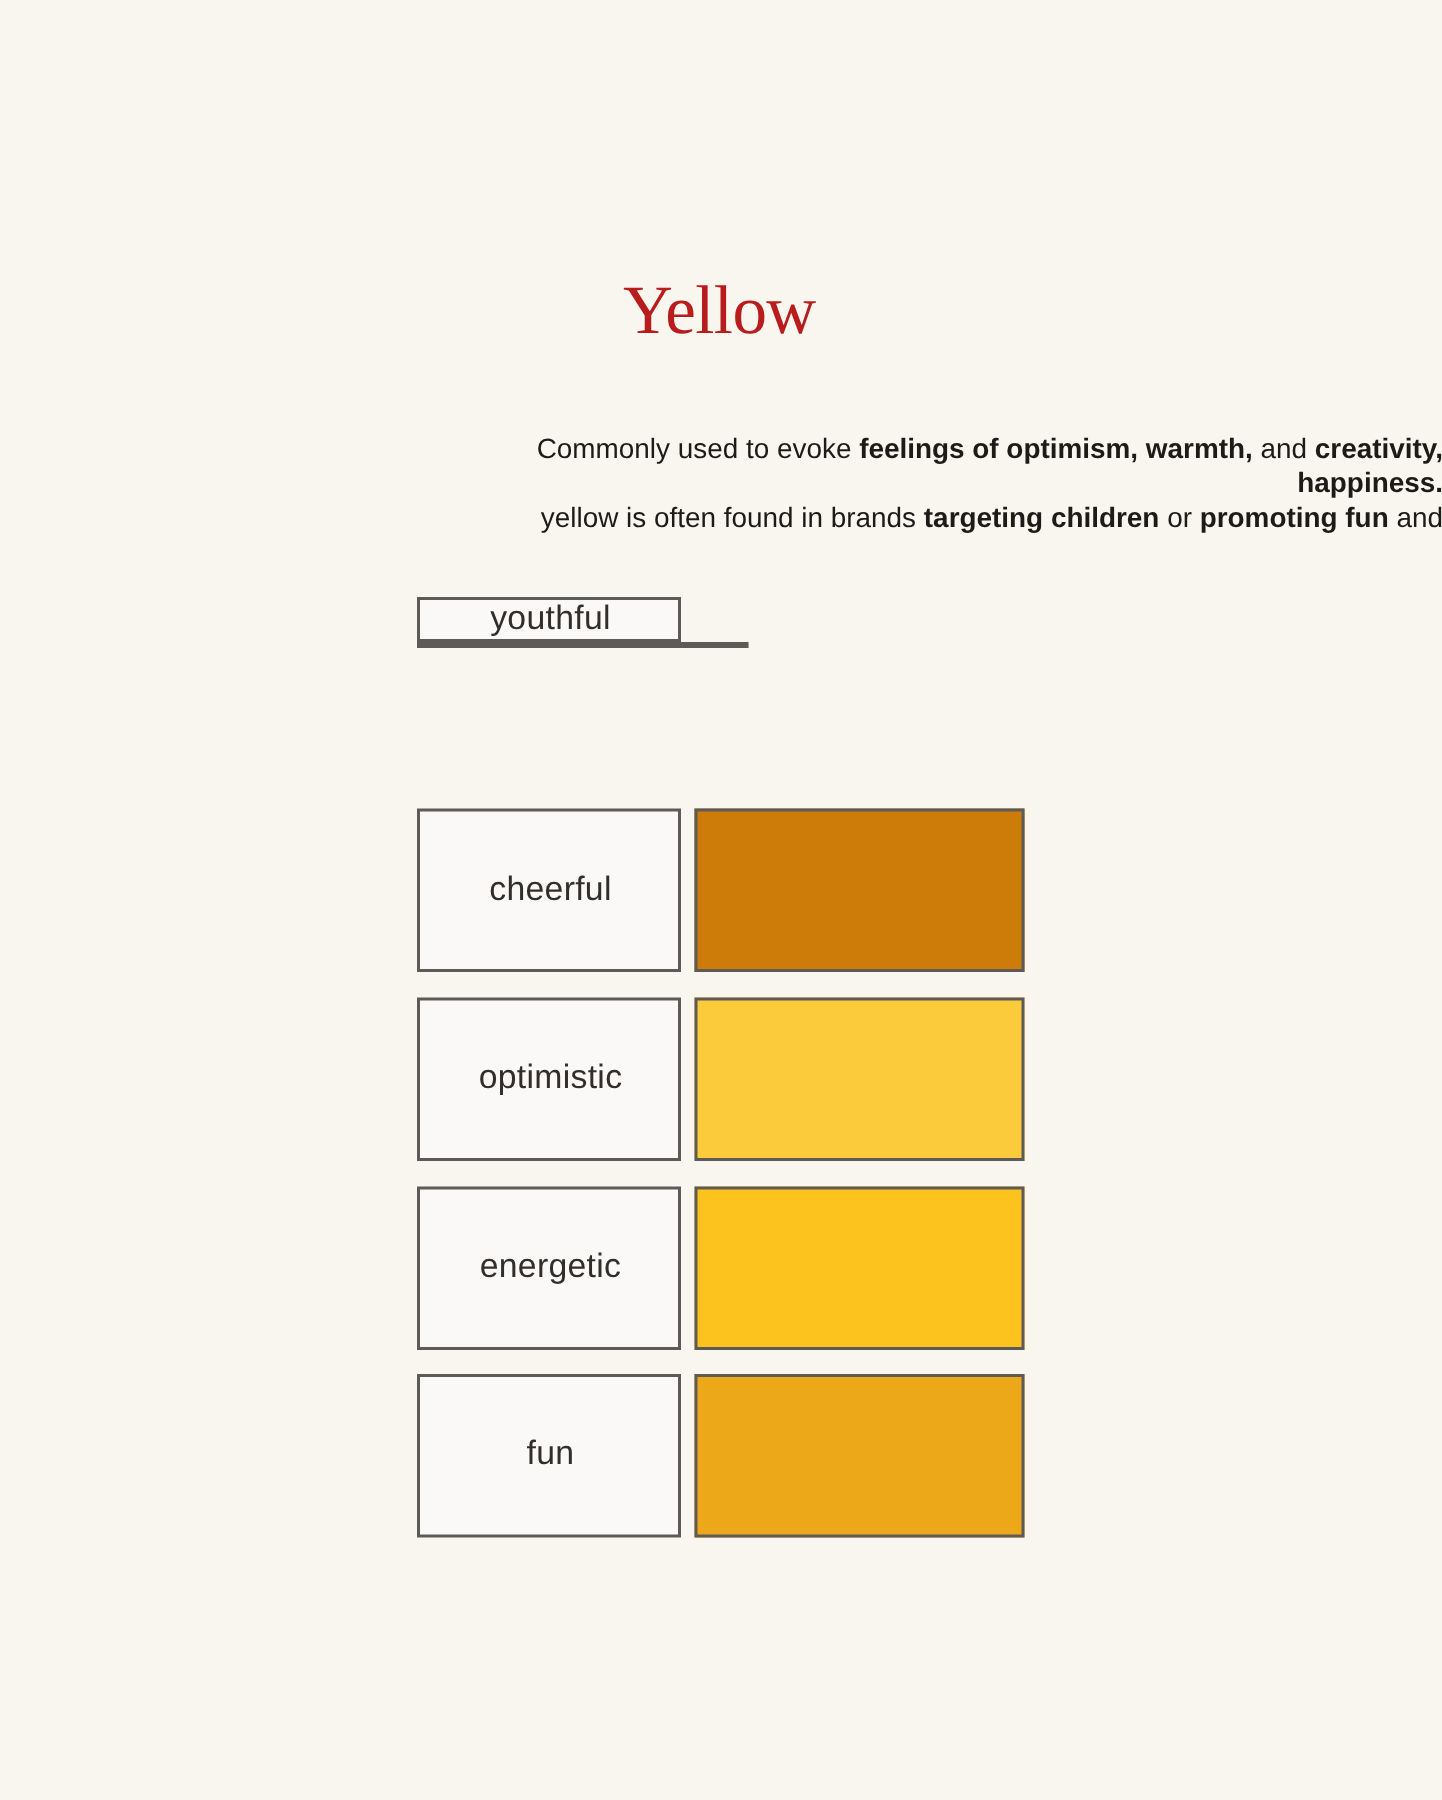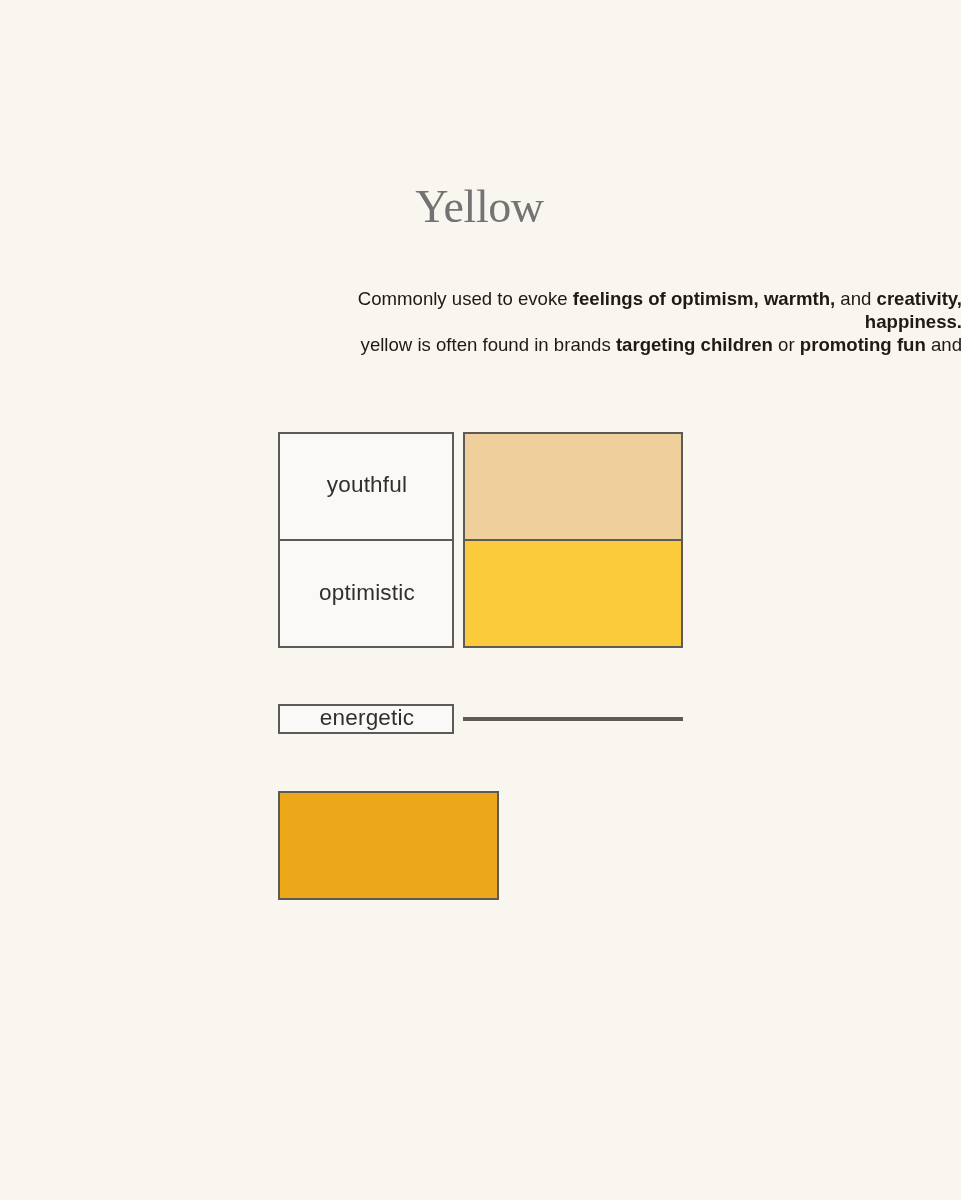--- a/index.html
+++ b/index.html
@@ -19,21 +19,21 @@
     left: -1px;
     right: 1px;
     top: 181.4px;
     height: 52px;
     line-height: 52px;
     text-align: center;
     font-family: "Liberation Serif", serif;
     font-weight: 400;
     font-size: 46px;
     letter-spacing: -0.4px;
-    color: #737373;
+    color: #b91c1c;
   }
 
   .blurb {
     position: absolute;
     left: 1px;
     right: -1px;
     top: 286.5px;
     text-align: right;
     font-size: 18.6px;
     line-height: 23px;
@@ -50,23 +50,23 @@
     width: 405px;
     height: 1200px;
   }
   .row {
     position: absolute;
     left: 0;
     width: 405px;
     height: 109.2px;
     display: flex;
   }
-  .row:nth-child(1) { top: 432px; }
+  .row:nth-child(1) { top: 398px; flex-direction: column; }
   .row:nth-child(2) { top: 539.3px; }
-  .row:nth-child(3) { top: 664.8px; align-items: center; }
+  .row:nth-child(3) { top: 664.8px; }
   .row:nth-child(4) { top: 790.6px; justify-content: space-between; }
   .row:nth-child(5) { top: 916.1px; }
   .label-box {
     width: 176px;
     margin-right: 8.5px;
     border: 2px solid #5e5a58;
     background: #fbf9f7;
     box-sizing: border-box;
     display: flex;
     align-items: center;
@@ -98,28 +98,37 @@
 
   <div class="swatches">
     <div class="row">
       <div class="label-box">
           <span>youthful</span>
         </div>
       <div class="color-box" style="background: rgb(239, 207, 155);"></div>
     </div>
     <div class="row">
       <div class="label-box">
+          <span>cheerful</span>
+        </div>
+      <div class="color-box" style="background: rgb(205, 124, 9);"></div>
+    </div>
+    <div class="row">
+      <div class="label-box">
           <span>optimistic</span>
         </div>
       <div class="color-box" style="background: rgb(252, 203, 59);"></div>
     </div>
     <div class="row">
       <div class="label-box">
           <span>energetic</span>
         </div>
       <div class="color-box" style="background: rgb(252, 195, 30);"></div>
     </div>
     <div class="row">
+      <div class="label-box">
+          <span>fun</span>
+        </div>
       <div class="color-box" style="background: rgb(237, 168, 26);"></div>
     </div>
   </div>
 
 </div>
 
 </body></html>

